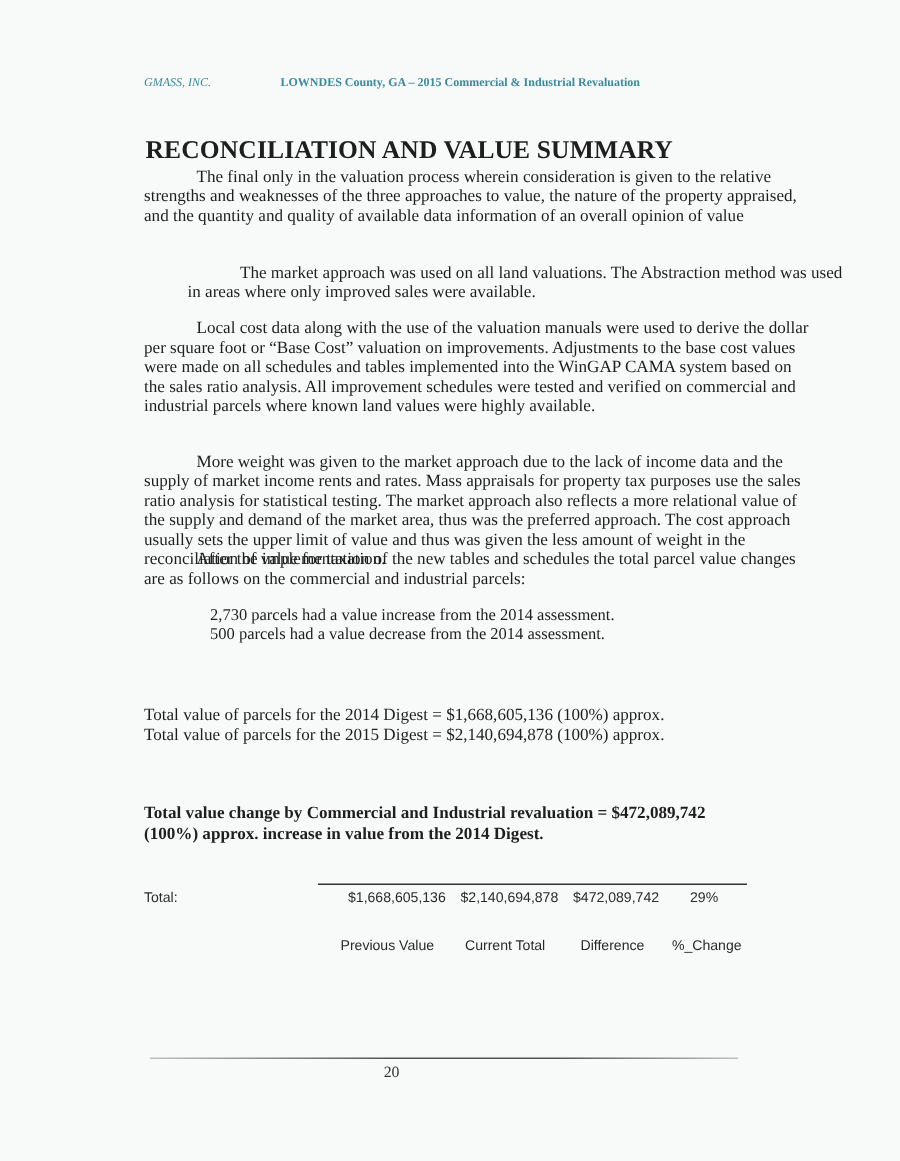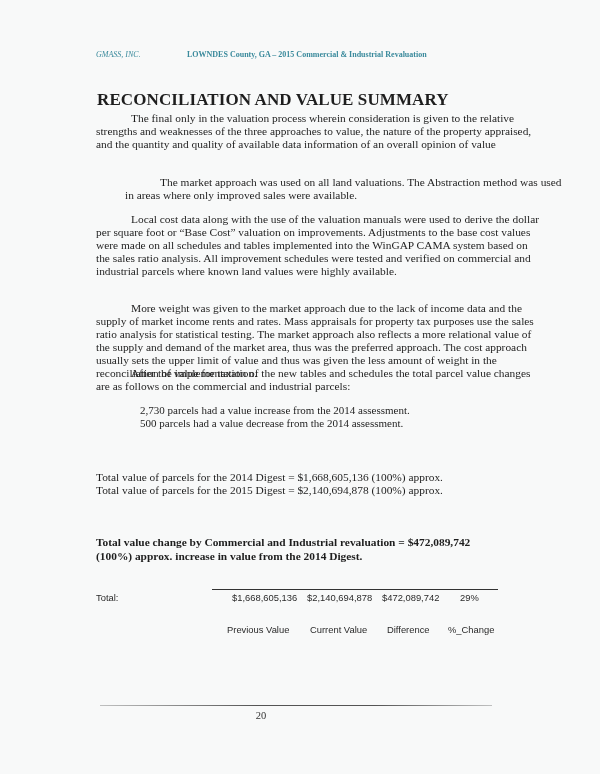--- a/index.html
+++ b/index.html
@@ -79,21 +79,21 @@
   <div>Total value of parcels for the 2015 Digest = $2,140,694,878 (100%) approx.</div>
 </div>
 
 <div class="bold-summary">
   <div>Total value change by Commercial and Industrial revaluation = $472,089,742</div>
   <div>(100%) approx. increase in value from the 2014 Digest.</div>
 </div>
 
 <div class="tbl">
   <span class="hdr" style="left:131px">Previous Value</span>
-  <span class="hdr" style="left:214px">Current Value</span>
+  <span class="hdr" style="left:214px">Current Total</span>
   <span class="hdr" style="left:291px">Difference</span>
   <span class="hdr" style="left:352px">%_Change</span>
   <div class="rule"></div>
   <span class="total-label">Total:</span>
   <span class="val" style="left:136px">$1,668,605,136</span>
   <span class="val" style="left:211px">$2,140,694,878</span>
   <span class="val" style="left:286px">$472,089,742</span>
   <span class="val" style="left:364px">29%</span>
 </div>
 

